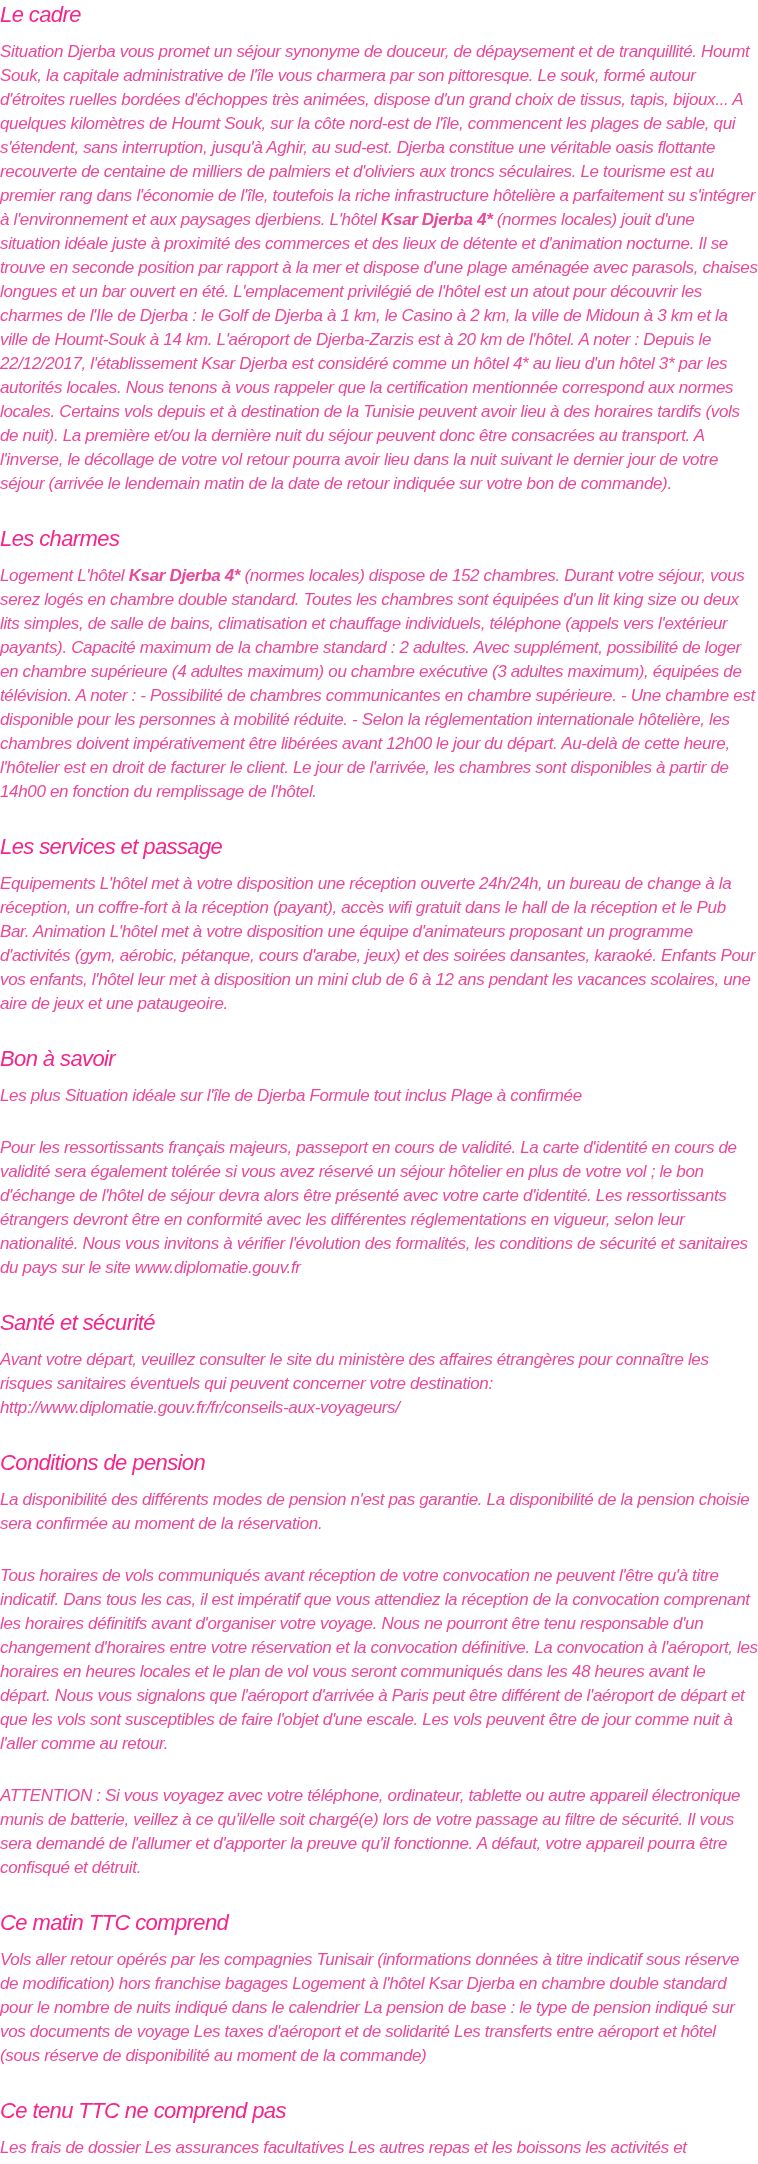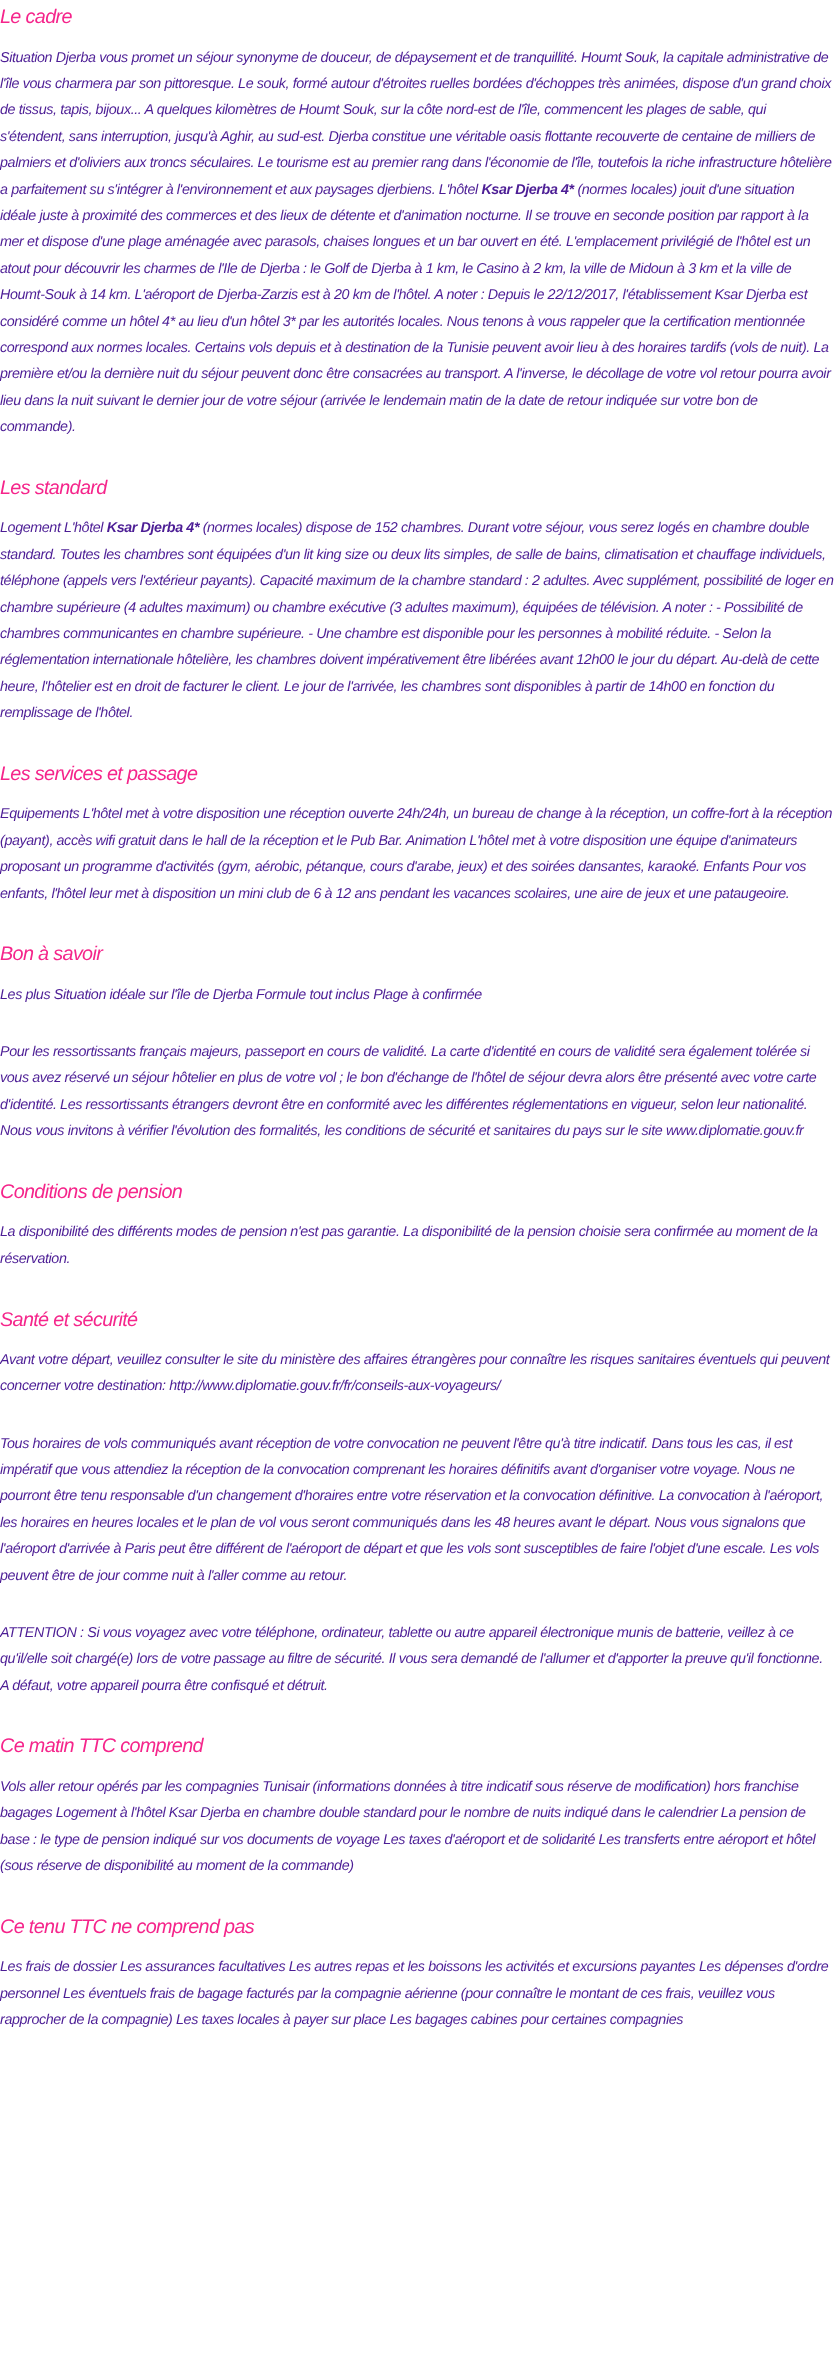--- a/index.html
+++ b/index.html
@@ -7,74 +7,74 @@
     width: 758px;
     font-family: "Liberation Sans", "DejaVu Sans", sans-serif;
     color: #444444;
   }
   .content { padding: 0 0 0 0; }
   .section { margin: 0; }
   .section h2 {
     margin: 0;
     font-style: italic;
     font-weight: normal;
-    font-size: 18px;
+    font-size: 22px;
     letter-spacing: -0.6px;
     color: #f5258b;
     line-height: 30px;
     padding-top: 0px;
   }
   .section p {
     margin: 10px 0 0 0;
     font-style: italic;
-    font-size: 13px;
+    font-size: 17px;
     letter-spacing: -0.35px;
     line-height: 24px;
-    color: #4c1d95;
+    color: #ec4899;
   }
   .section + .section { margin-top: 28px; }
   .b { font-weight: bold; }
 </style>
 </head>
 <body>
 
 <div class="content">
 
   <div class="section">
     <h2>Le cadre</h2>
     <p><span>Situation Djerba vous promet un séjour synonyme de douceur, de dépaysement et de tranquillité. Houmt Souk, la capitale administrative de l'île vous charmera par son pittoresque. Le souk, formé autour d'étroites ruelles bordées d'échoppes très animées, dispose d'un grand choix de tissus, tapis, bijoux... A quelques kilomètres de Houmt Souk, sur la côte nord-est de l'île, commencent les plages de sable, qui s'étendent, sans interruption, jusqu'à Aghir, au sud-est. Djerba constitue une véritable oasis flottante recouverte de centaine de milliers de palmiers et d'oliviers aux troncs séculaires. Le tourisme est au premier rang dans l'économie de l'île, toutefois la riche infrastructure hôtelière a parfaitement su s'intégrer à l'environnement et aux paysages djerbiens. L'hôtel </span><span class="b">Ksar Djerba 4*</span><span> (normes locales) jouit d'une situation idéale juste à proximité des commerces et des lieux de détente et d'animation nocturne. Il se trouve en seconde position par rapport à la mer et dispose d'une plage aménagée avec parasols, chaises longues et un bar ouvert en été. L'emplacement privilégié de l'hôtel est un atout pour découvrir les charmes de l'Ile de Djerba : le Golf de Djerba à 1 km, le Casino à 2 km, la ville de Midoun à 3 km et la ville de Houmt-Souk à 14 km. L'aéroport de Djerba-Zarzis est à 20 km de l'hôtel. A noter : Depuis le 22/12/2017, l'établissement Ksar Djerba est considéré comme un hôtel 4* au lieu d'un hôtel 3* par les autorités locales. Nous tenons à vous rappeler que la certification mentionnée correspond aux normes locales. Certains vols depuis et à destination de la Tunisie peuvent avoir lieu à des horaires tardifs (vols de nuit). La première et/ou la dernière nuit du séjour peuvent donc être consacrées au transport. A l'inverse, le décollage de votre vol retour pourra avoir lieu dans la nuit suivant le dernier jour de votre séjour (arrivée le lendemain matin de la date de retour indiquée sur votre bon de commande).</span></p>
   </div>
 
   <div class="section">
-    <h2>Les standard</h2>
+    <h2>Les charmes</h2>
     <p><span>Logement L'hôtel </span><span class="b">Ksar Djerba 4*</span><span> (normes locales) dispose de 152 chambres. Durant votre séjour, vous serez logés en chambre double standard. Toutes les chambres sont équipées d'un lit king size ou deux lits simples, de salle de bains, climatisation et chauffage individuels, téléphone (appels vers l'extérieur payants). Capacité maximum de la chambre standard : 2 adultes. Avec supplément, possibilité de loger en chambre supérieure (4 adultes maximum) ou chambre exécutive (3 adultes maximum), équipées de télévision. A noter : - Possibilité de chambres communicantes en chambre supérieure. - Une chambre est disponible pour les personnes à mobilité réduite. - Selon la réglementation internationale hôtelière, les chambres doivent impérativement être libérées avant 12h00 le jour du départ. Au-delà de cette heure, l'hôtelier est en droit de facturer le client. Le jour de l'arrivée, les chambres sont disponibles à partir de 14h00 en fonction du remplissage de l'hôtel.</span></p>
   </div>
 
   <div class="section">
     <h2>Les services et passage</h2>
     <p>Equipements L'hôtel met à votre disposition une réception ouverte 24h/24h, un bureau de change à la réception, un coffre-fort à la réception (payant), accès wifi gratuit dans le hall de la réception et le Pub Bar. Animation L'hôtel met à votre disposition une équipe d'animateurs proposant un programme d'activités (gym, aérobic, pétanque, cours d'arabe, jeux) et des soirées dansantes, karaoké. Enfants Pour vos enfants, l'hôtel leur met à disposition un mini club de 6 à 12 ans pendant les vacances scolaires, une aire de jeux et une pataugeoire.</p>
   </div>
 
   <div class="section">
     <h2>Bon à savoir</h2>
     <p>Les plus Situation idéale sur l'île de Djerba Formule tout inclus Plage à confirmée</p>
   </div>
 
   <div class="section">
     <p>Pour les ressortissants français majeurs, passeport en cours de validité. La carte d'identité en cours de validité sera également tolérée si vous avez réservé un séjour hôtelier en plus de votre vol ; le bon d'échange de l'hôtel de séjour devra alors être présenté avec votre carte d'identité. Les ressortissants étrangers devront être en conformité avec les différentes réglementations en vigueur, selon leur nationalité. Nous vous invitons à vérifier l'évolution des formalités, les conditions de sécurité et sanitaires du pays sur le site www.diplomatie.gouv.fr</p>
   </div>
 
   <div class="section">
-    <h2>Conditions de pension</h2>
-    <p>La disponibilité des différents modes de pension n'est pas garantie. La disponibilité de la pension choisie sera confirmée au moment de la réservation.</p>
+    <h2>Santé et sécurité</h2>
+    <p>Avant votre départ, veuillez consulter le site du ministère des affaires étrangères pour connaître les risques sanitaires éventuels qui peuvent concerner votre destination: http://www.diplomatie.gouv.fr/fr/conseils-aux-voyageurs/</p>
   </div>
 
   <div class="section">
-    <h2>Santé et sécurité</h2>
-    <p>Avant votre départ, veuillez consulter le site du ministère des affaires étrangères pour connaître les risques sanitaires éventuels qui peuvent concerner votre destination: http://www.diplomatie.gouv.fr/fr/conseils-aux-voyageurs/</p>
+    <h2>Conditions de pension</h2>
+    <p>La disponibilité des différents modes de pension n'est pas garantie. La disponibilité de la pension choisie sera confirmée au moment de la réservation.</p>
   </div>
 
   <div class="section">
     <p>Tous horaires de vols communiqués avant réception de votre convocation ne peuvent l'être qu'à titre indicatif. Dans tous les cas, il est impératif que vous attendiez la réception de la convocation comprenant les horaires définitifs avant d'organiser votre voyage. Nous ne pourront être tenu responsable d'un changement d'horaires entre votre réservation et la convocation définitive. La convocation à l'aéroport, les horaires en heures locales et le plan de vol vous seront communiqués dans les 48 heures avant le départ. Nous vous signalons que l'aéroport d'arrivée à Paris peut être différent de l'aéroport de départ et que les vols sont susceptibles de faire l'objet d'une escale. Les vols peuvent être de jour comme nuit à l'aller comme au retour.</p>
   </div>
 
   <div class="section">
     <p>ATTENTION : Si vous voyagez avec votre téléphone, ordinateur, tablette ou autre appareil électronique munis de batterie, veillez à ce qu'il/elle soit chargé(e) lors de votre passage au filtre de sécurité. Il vous sera demandé de l'allumer et d'apporter la preuve qu'il fonctionne. A défaut, votre appareil pourra être confisqué et détruit.</p>
   </div>
 

